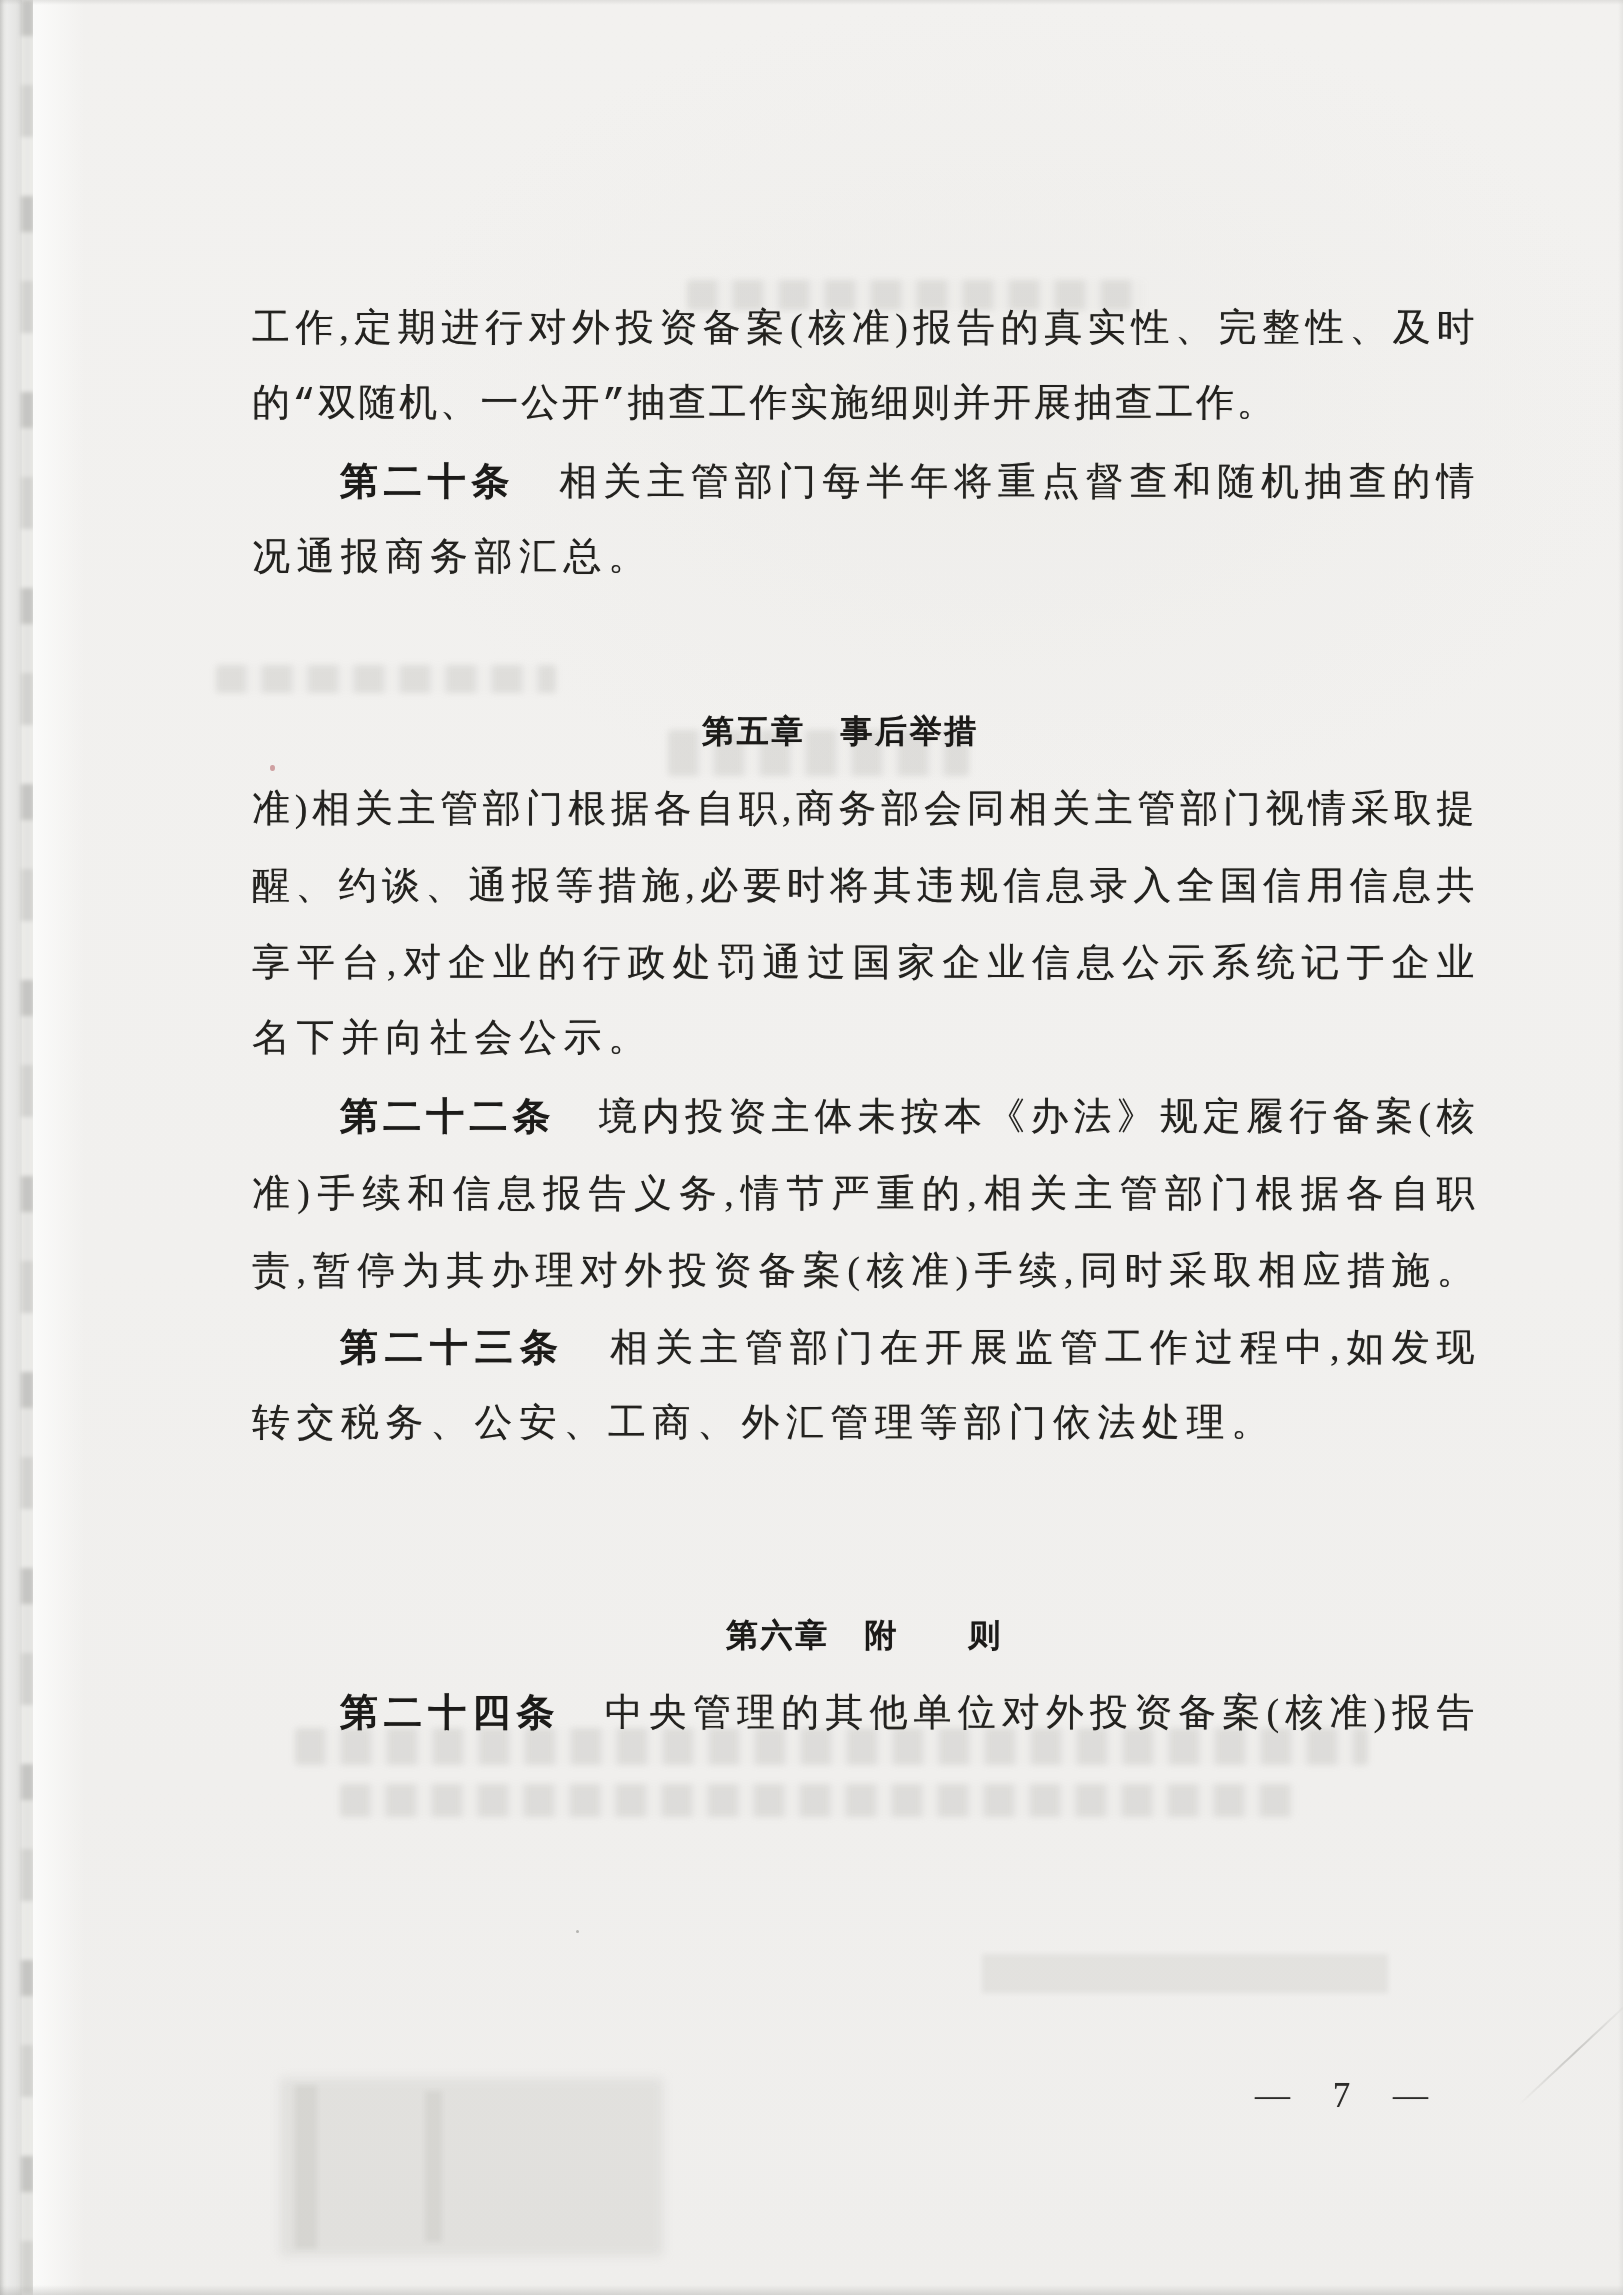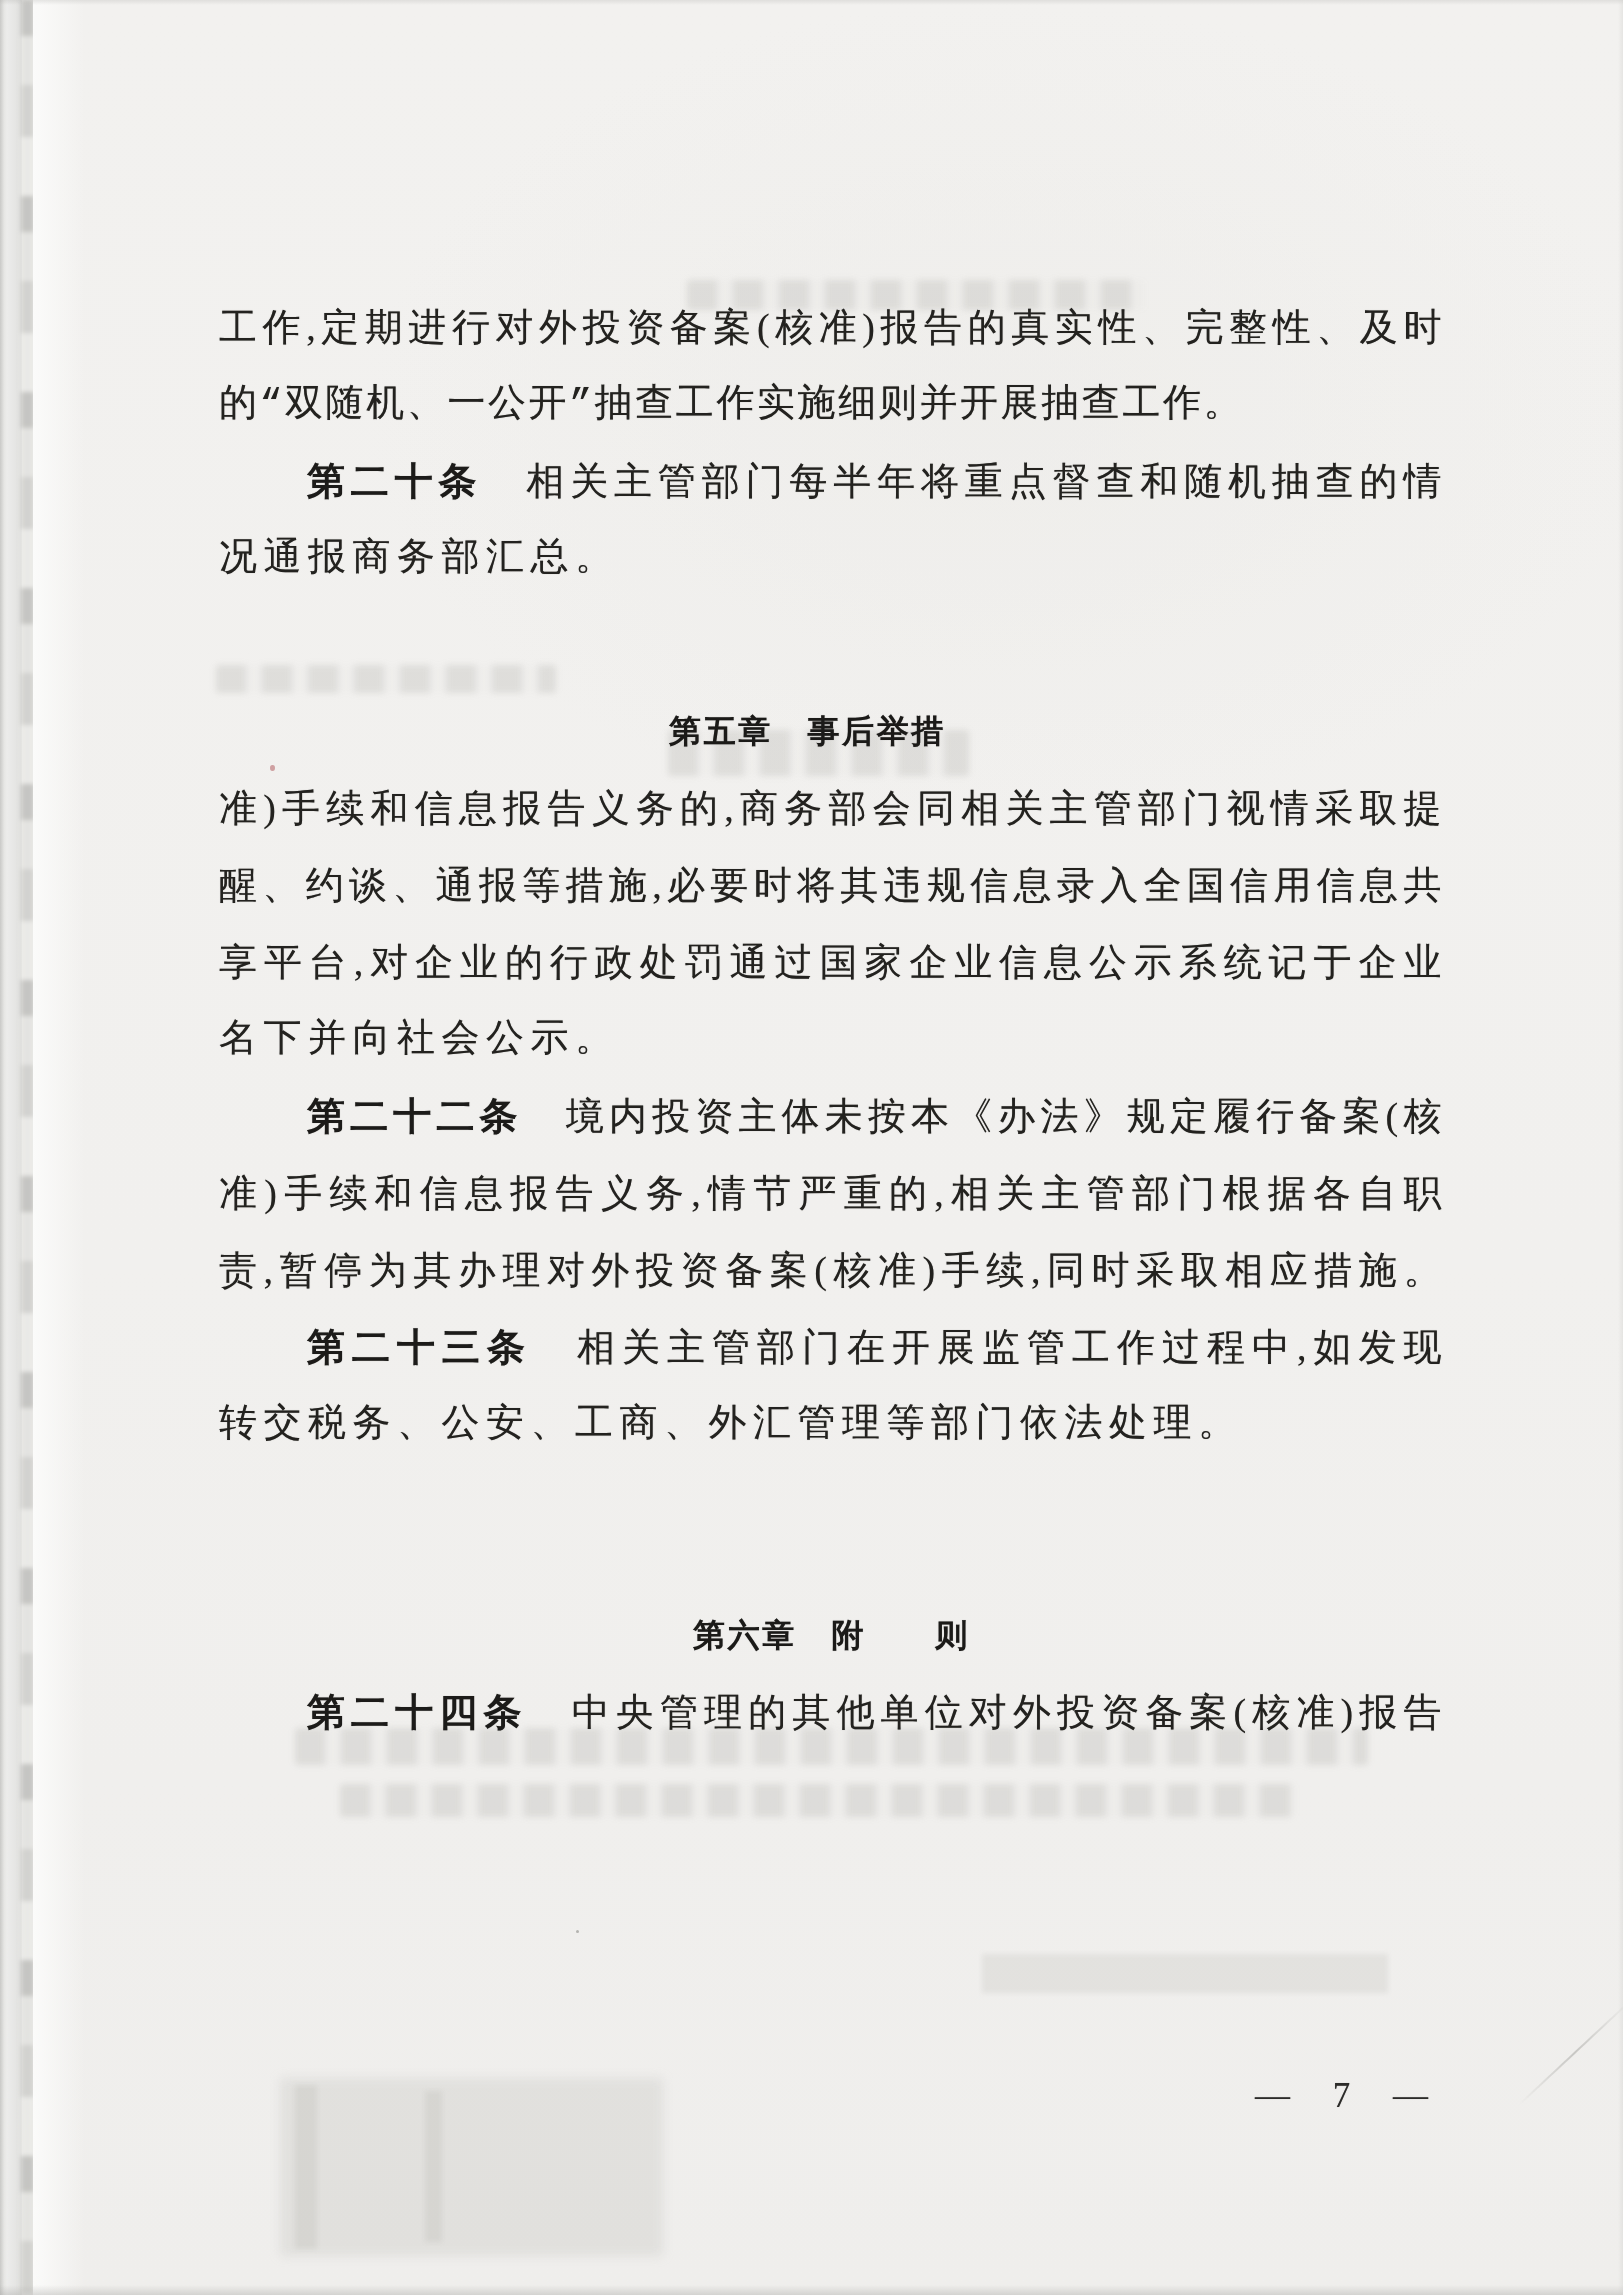--- a/index.html
+++ b/index.html
@@ -42,21 +42,21 @@
   .ghost-line{position:absolute;
     background:repeating-linear-gradient(90deg,
       rgba(125,125,118,0.16) 0 30px, rgba(125,125,118,0.02) 30px 46px);
     filter:blur(3.3px);border-radius:3.9px;}
   .ghost-block{position:absolute;
     background:rgba(170,170,164,0.20);
     filter:blur(5.2px);border-radius:2.6px;}
   .ghost-streak{position:absolute;background:rgba(150,150,144,0.14);filter:blur(2.6px);}
   .speck{position:absolute;border-radius:50%;}
   
-  .text-block{position:absolute;left:219px;top:289px;width:1225px;color:#23221f;}
+  .text-block{position:absolute;left:252px;top:289px;width:1225px;color:#23221f;}
   .line{
     font-size:38px;line-height:77px;height:77px;
     letter-spacing:2.6px;font-kerning:none;
     text-shadow:0 0 0.7px rgba(45,45,42,0.55);
     white-space:nowrap;
   }
   .line.j{white-space:normal;text-align:justify;text-align-last:justify;}
   .line.indent{padding-left:88px;width:1137px;}
   .line.last{text-align:left;text-align-last:left;letter-spacing:6.5px;font-family:Liberation Mono, monospace;}
   .line.last.tight{letter-spacing:2.6px;}
@@ -110,21 +110,21 @@
   <div class="text-block">
 
     <div class="line j"><span>工作,定期进行对外投资备案(核准)报告的真实性、完整性、及时</span></div>
     <div class="line last tight"><span>的“双随机、一公开”抽查工作实施细则并开展抽查工作。</span></div>
 
     <div class="line j indent"><span class="art-num">第二十条</span><span>　相关主管部门每半年将重点督查和随机抽查的情</span></div>
     <div class="line last"><span>况通报商务部汇总。</span></div>
 
     <div class="chapter c5">第五章　事后举措</div>
 
-    <div class="line j"><span>准)手续和信息报告义务的,商务部会同相关主管部门视情采取提</span></div>
+    <div class="line j"><span>准)相关主管部门根据各自职,商务部会同相关主管部门视情采取提</span></div>
     <div class="line j"><span>醒、约谈、通报等措施,必要时将其违规信息录入全国信用信息共</span></div>
     <div class="line j"><span>享平台,对企业的行政处罚通过国家企业信息公示系统记于企业</span></div>
     <div class="line last"><span>名下并向社会公示。</span></div>
 
     <div class="line j indent"><span class="art-num">第二十二条</span><span>　境内投资主体未按本《办法》规定履行备案(核</span></div>
     <div class="line j"><span>准)手续和信息报告义务,情节严重的,相关主管部门根据各自职</span></div>
     <div class="line j"><span>责,暂停为其办理对外投资备案(核准)手续,同时采取相应措施。</span></div>
 
     <div class="line j indent"><span class="art-num">第二十三条</span><span>　相关主管部门在开展监管工作过程中,如发现</span></div>
     <div class="line last"><span>转交税务、公安、工商、外汇管理等部门依法处理。</span></div>

